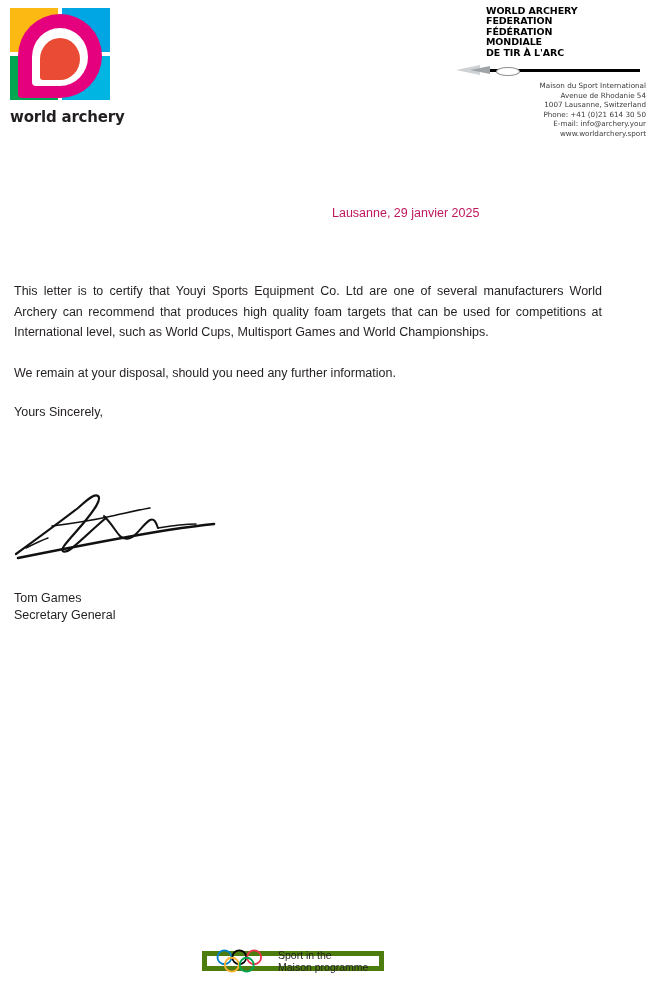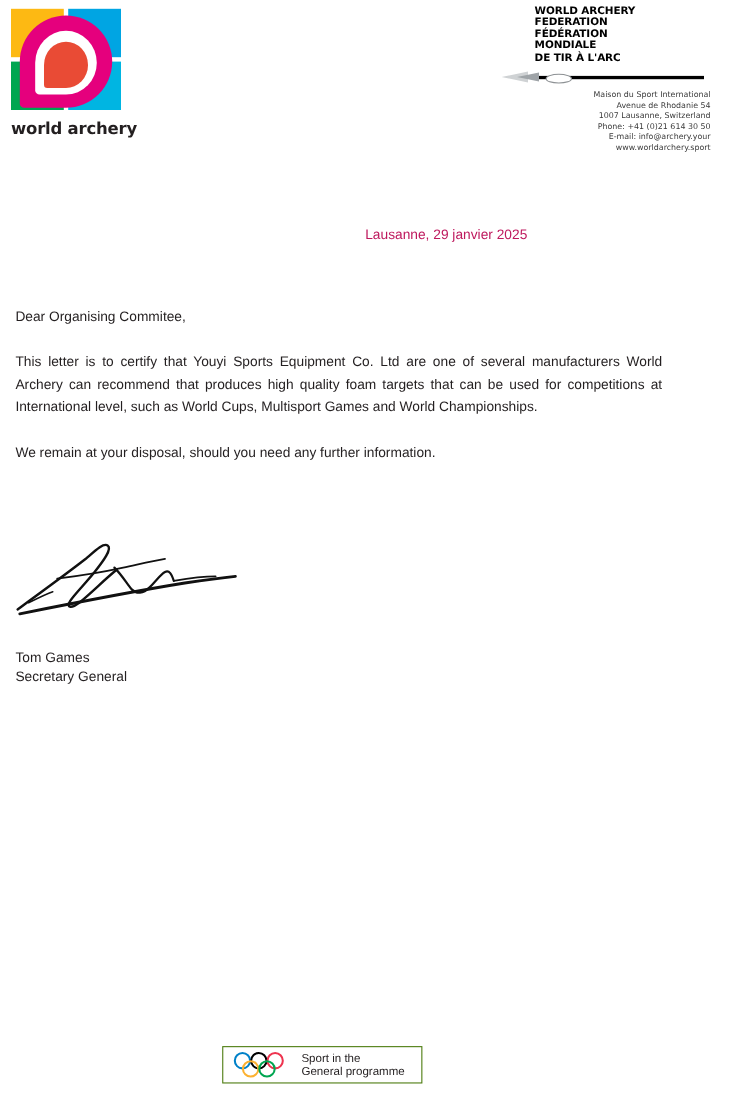--- a/index.html
+++ b/index.html
@@ -187,22 +187,22 @@
     font-size: 12.5px;
     line-height: 17px;
   }
 
   
   .footer-badge {
     position: absolute;
     left: 202px;
     top: 951px;
     width: 182px;
-    height: 34px;
-    border: 1px solid #4d7c0f;
+    height: 20px;
+    border: 5px solid #4d7c0f;
     display: flex;
     align-items: center;
     padding-left: 8px;
     box-sizing: border-box;
     background: #ffffff;
   }
   .rings { width: 56px; height: 26px; flex: none; }
   .footer-text {
     margin-left: 7px;
     font-size: 10.5px;
@@ -246,23 +246,23 @@
     <div>1007 Lausanne, Switzerland</div>
     <div>Phone: +41 (0)21 614 30 50</div>
     <div>E-mail: info@archery.your</div>
     <div>www.worldarchery.sport</div>
   </div>
 </div>
 
 <div class="date-line">Lausanne, 29 janvier 2025</div>
 
 <div class="letter">
-  <div class="salutation">Dear Organising Commitee,</div>
   <div class="para"><span>This letter is to certify that </span><strong>Youyi Sports Equipment Co. Ltd</strong><span> are one of several manufacturers World Archery can recommend that produces high quality foam targets that can be used for competitions at International level, such as World Cups, Multisport Games and World Championships.</span></div>
   <div class="para nojust">We remain at your disposal, should you need any further information.</div>
+  <div class="closing">Yours Sincerely,</div>
 </div>
 
 <div class="signature">
   <svg width="220" height="90" viewBox="0 0 220 90" xmlns="http://www.w3.org/2000/svg">
     <g fill="none" stroke="#111111" stroke-linecap="round" stroke-linejoin="round">
       <path d="M8 72 C 30 56, 52 40, 70 26 C 78 19, 86 11, 90 14 C 94 17, 86 28, 78 38 C 70 48, 60 58, 56 64 C 52 70, 56 72, 64 66 C 74 58, 88 44, 98 36" stroke-width="2.2"></path>
       <path d="M44 44 C 60 42, 86 38, 104 34 C 118 31, 130 28, 142 26" stroke-width="1.6"></path>
       <path d="M96 34 C 104 42, 108 50, 112 54 C 116 58, 122 58, 128 52 C 134 46, 138 40, 142 38 C 146 36, 148 40, 150 46" stroke-width="2"></path>
       <path d="M10 76 C 50 68, 110 56, 160 48 C 180 45, 196 43, 206 42" stroke-width="2.6"></path>
       <path d="M150 46 C 162 44, 176 42, 188 42" stroke-width="1.6"></path>
@@ -281,15 +281,15 @@
     <g fill="none" stroke-width="4">
       <circle cx="20" cy="20" r="15" stroke="#0081c8"></circle>
       <circle cx="52" cy="20" r="15" stroke="#000000"></circle>
       <circle cx="84" cy="20" r="15" stroke="#ee334e"></circle>
       <circle cx="36" cy="36" r="15" stroke="#fcb131"></circle>
       <circle cx="68" cy="36" r="15" stroke="#00a651"></circle>
     </g>
   </svg>
   <div class="footer-text">
     <div>Sport in the</div>
-    <div>General programme</div>
+    <div>Maison programme</div>
   </div>
 </div>
 
 </body></html>

